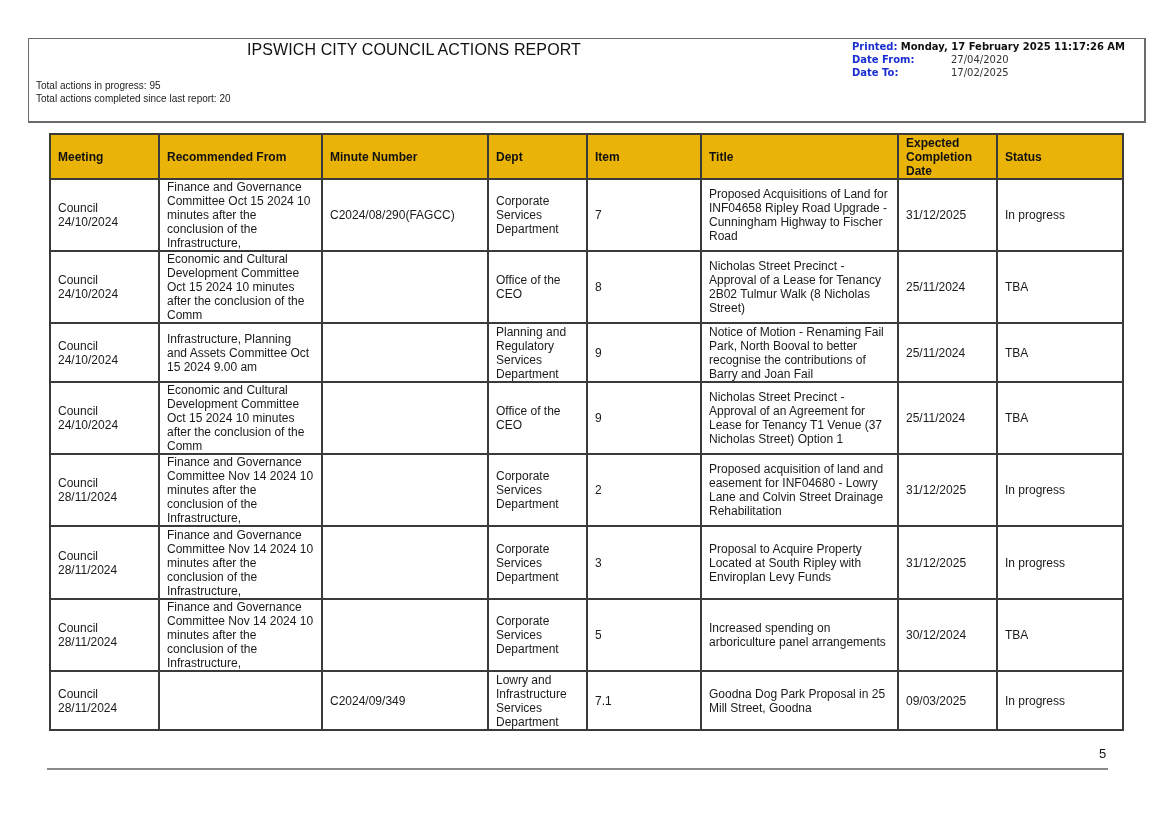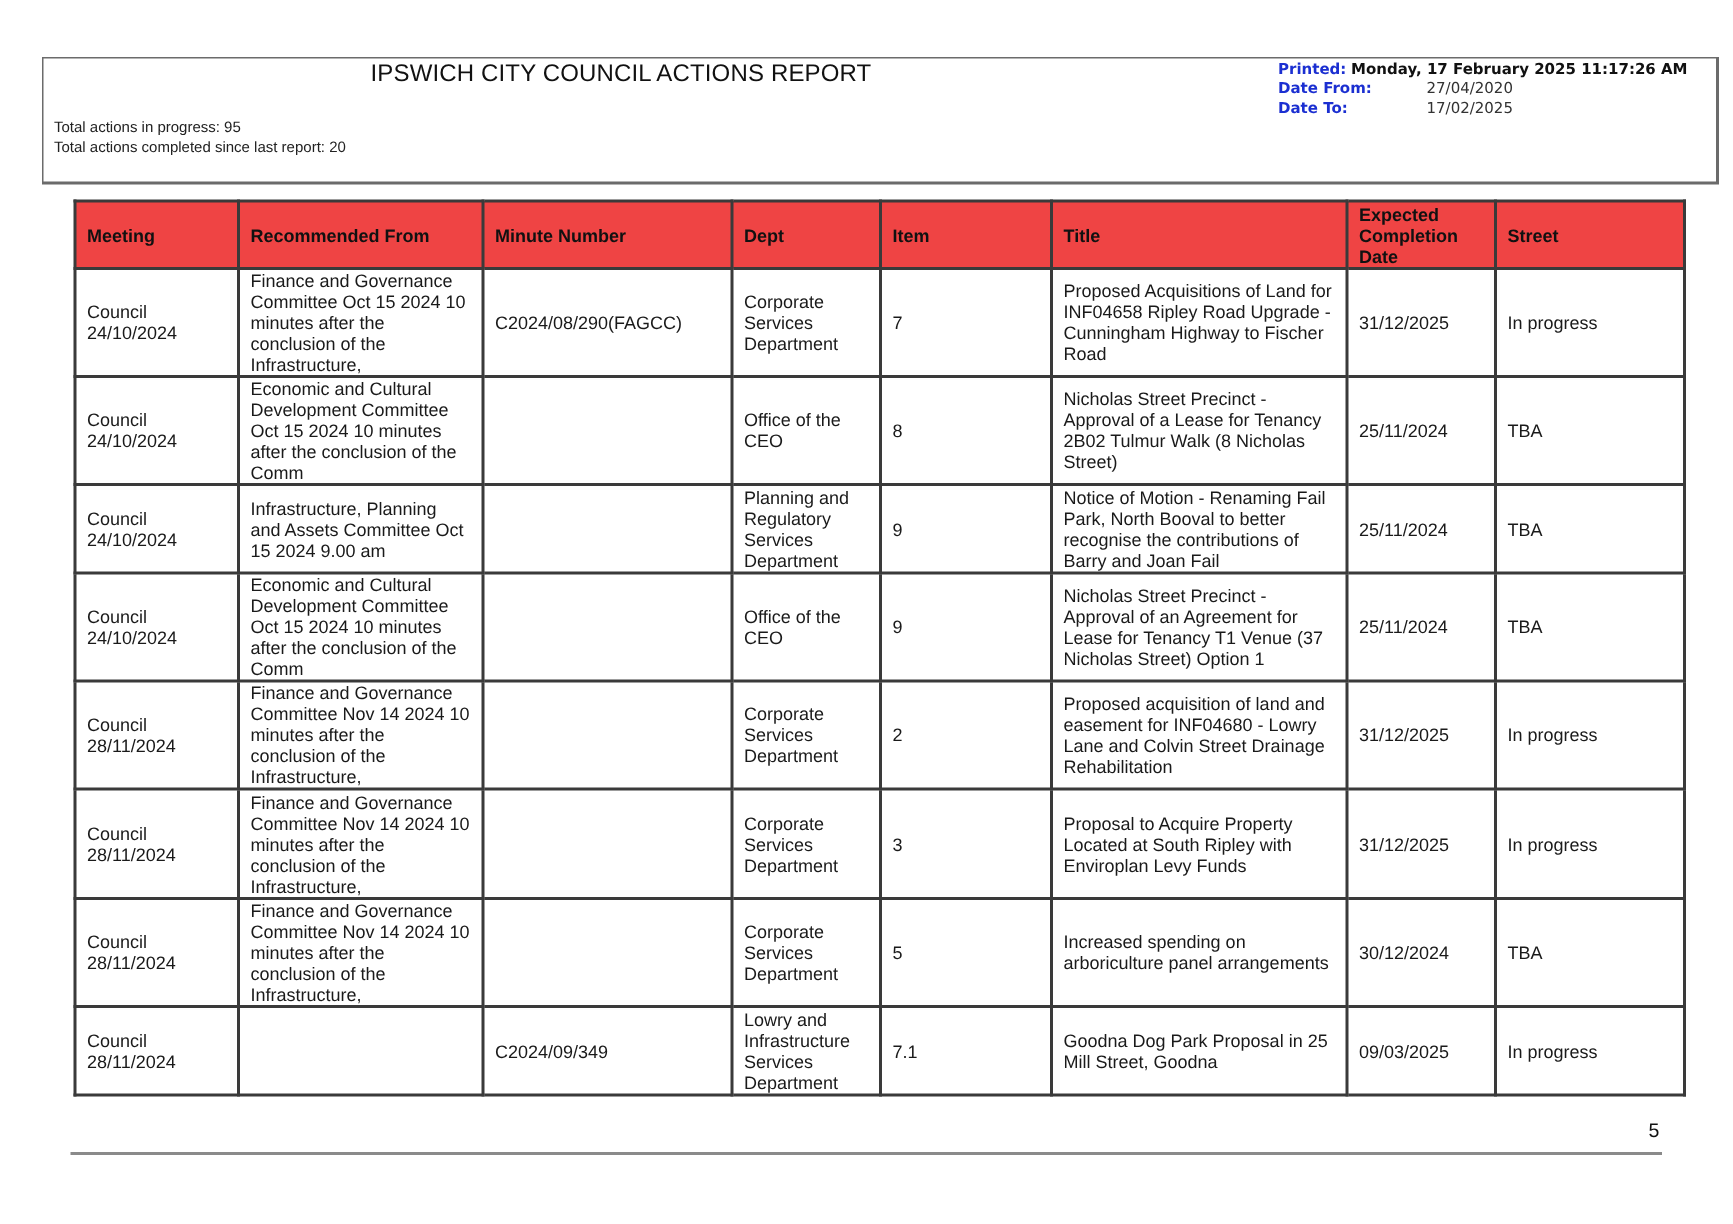--- a/index.html
+++ b/index.html
@@ -11,21 +11,21 @@
   .totals { position:absolute; left:36px; top:79px; font-family:Liberation Sans, sans-serif; font-size:10px; line-height:13px; color:#222; }
   .meta { position:absolute; left:816px; top:40px; font-family:"DejaVu Sans", sans-serif; font-size:10px; line-height:13px;margin-left:36px; }
   .meta .lbl { color:#1b2fd1; font-weight:bold; display:inline-block; }
   .meta .printed-val { font-weight:bold; color:#111; }
   .meta .row2 .lbl, .meta .row3 .lbl { width:99px; }
   .meta .val { color:#333; }
 
   table.actions { position:absolute; left:49px; top:133px; border-collapse:collapse;
                   border:2px solid #3a3a3a; font-size:12px; }
   table.actions th, table.actions td { border:2px solid #3a3a3a; padding:0 7px; vertical-align:middle; text-align:left; }
-  table.actions th { background:#ef4444; font-weight:bold; font-size:12px; height:43px; line-height:14px; }
+  table.actions th { background:#eab308; font-weight:bold; font-size:12px; height:43px; line-height:14px; }
   table.actions td { line-height:14px; color:#1a1a1a; }
   td.minute { vertical-align:top; padding-top:2px; }
   td.status { font-size:12px; }
   col.c1 { width:109px; } col.c2 { width:163px; } col.c3 { width:166px; } col.c4 { width:99px; }
   col.c5 { width:114px; } col.c6 { width:197px; } col.c7 { width:99px; } col.c8 { width:126px; }
 
   .page-num { position:absolute; left:1099px; top:746px; font-size:13px; }
   .footer-rule { position:absolute; left:47px; top:768px; width:1061px; height:0; border-top:2px solid #8a8a8a; }
 </style>
 </head>
@@ -63,21 +63,21 @@
   </colgroup>
   <thead>
     <tr>
       <th>Meeting</th>
       <th>Recommended From</th>
       <th>Minute Number</th>
       <th>Dept</th>
       <th>Item</th>
       <th>Title</th>
       <th>Expected Completion Date</th>
-      <th>Street</th>
+      <th>Status</th>
     </tr>
   </thead>
   <tbody id="rows">
       <tr style="height: 72px;">
         <td>Council 24/10/2024</td>
         <td>Finance and Governance Committee Oct 15 2024 10 minutes after the conclusion of the Infrastructure,</td>
         <td class="minute">C2024/08/290(FAGCC)</td>
         <td>Corporate Services Department</td>
         <td>7</td>
         <td>Proposed Acquisitions of Land for INF04658 Ripley Road Upgrade - Cunningham Highway to Fischer Road</td>

